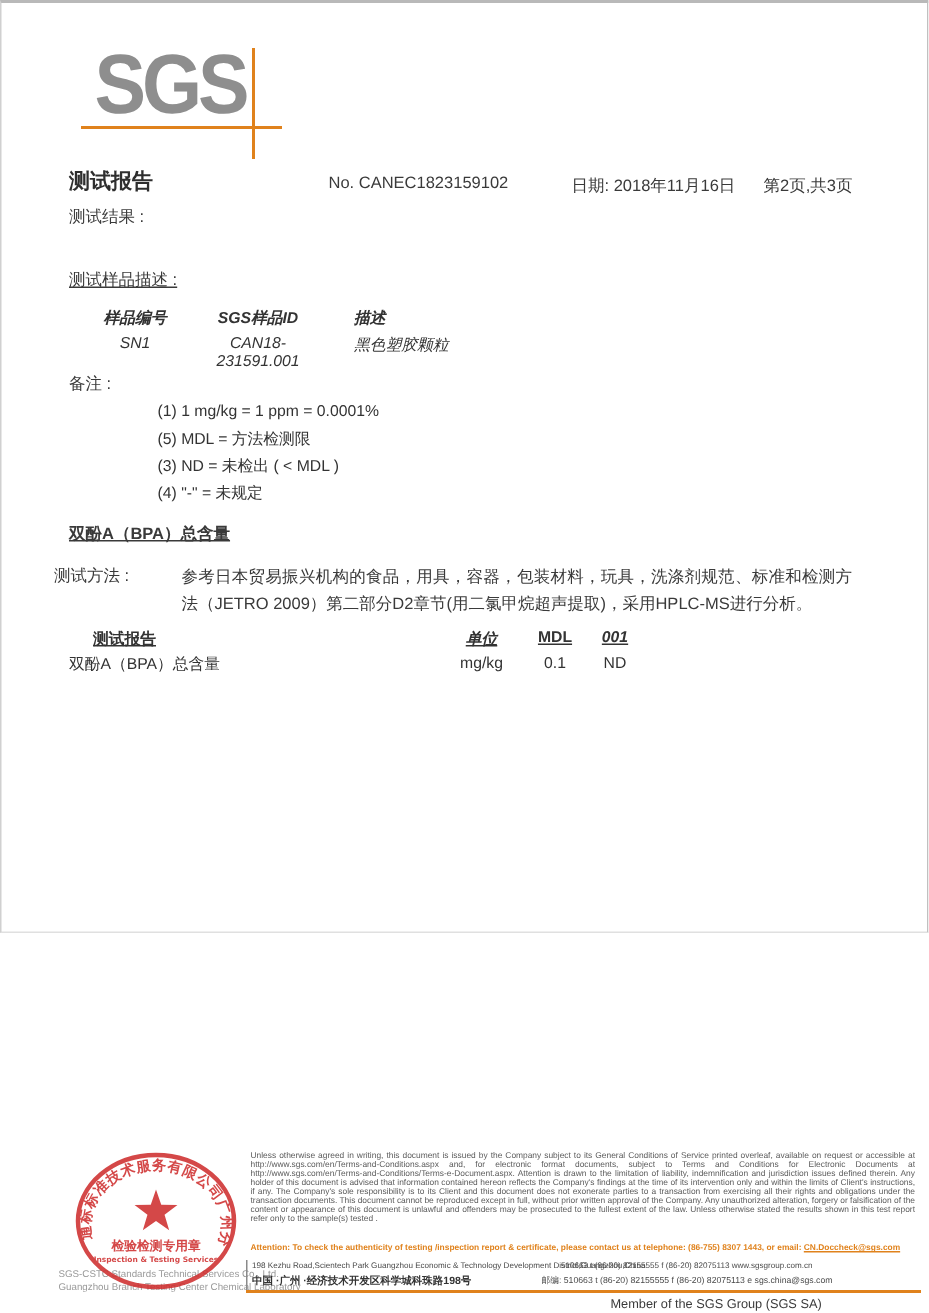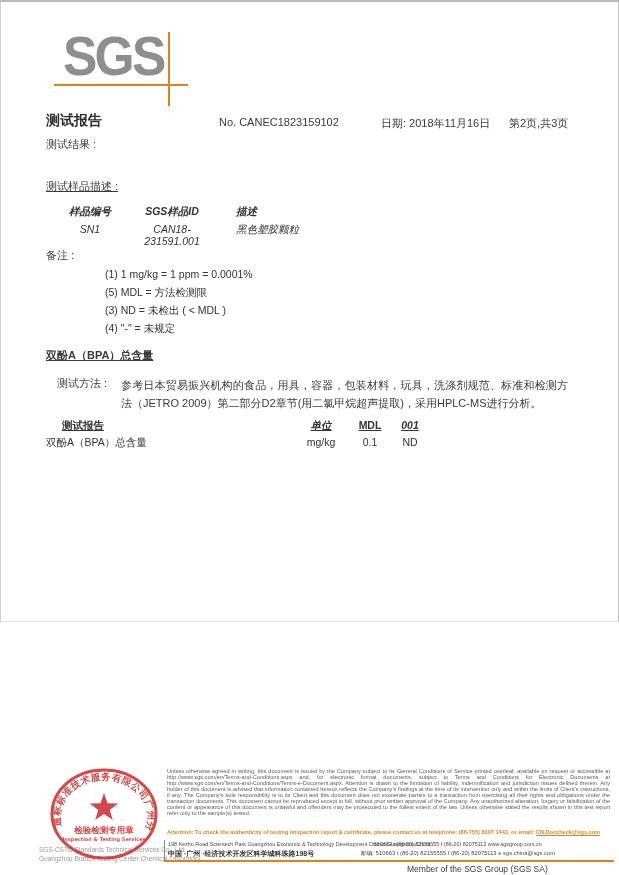--- a/index.html
+++ b/index.html
@@ -52,21 +52,21 @@
   .s-col2 { left: 125px; width: 92px; text-align: center; }
   .s-col3 { left: 235px; }
   .s-hdr-row { top: 203px; }
   .s-val-row { top: 221px; }
   .s-cell { position: absolute; font-size: 10.5px; font-style: italic; }
 
   .notes-label { left: 45px; top: 246px; }
   .note-line { left: 89px; font-size: 10.5px; margin-left: 15px; }
 
   .bpa-heading { left: 45px; top: 346px; font-weight: bold; }
-  .method-label { left: 56px; top: 374px; }
+  .method-label { left: 35px; top: 374px; }
   .method-text {
     left: 120px; top: 374px; width: 447px;
     font-size: 11px; line-height: 18px; color: #3a3a3a;
     white-space: normal; text-align: justify;
   }
 
   
   .r-hdr { top: 417px; font-size: 10.5px; font-weight: bold; }
   .r-val { top: 434px; font-size: 10.5px; }
   .r-item-hdr { left: 61px; }

